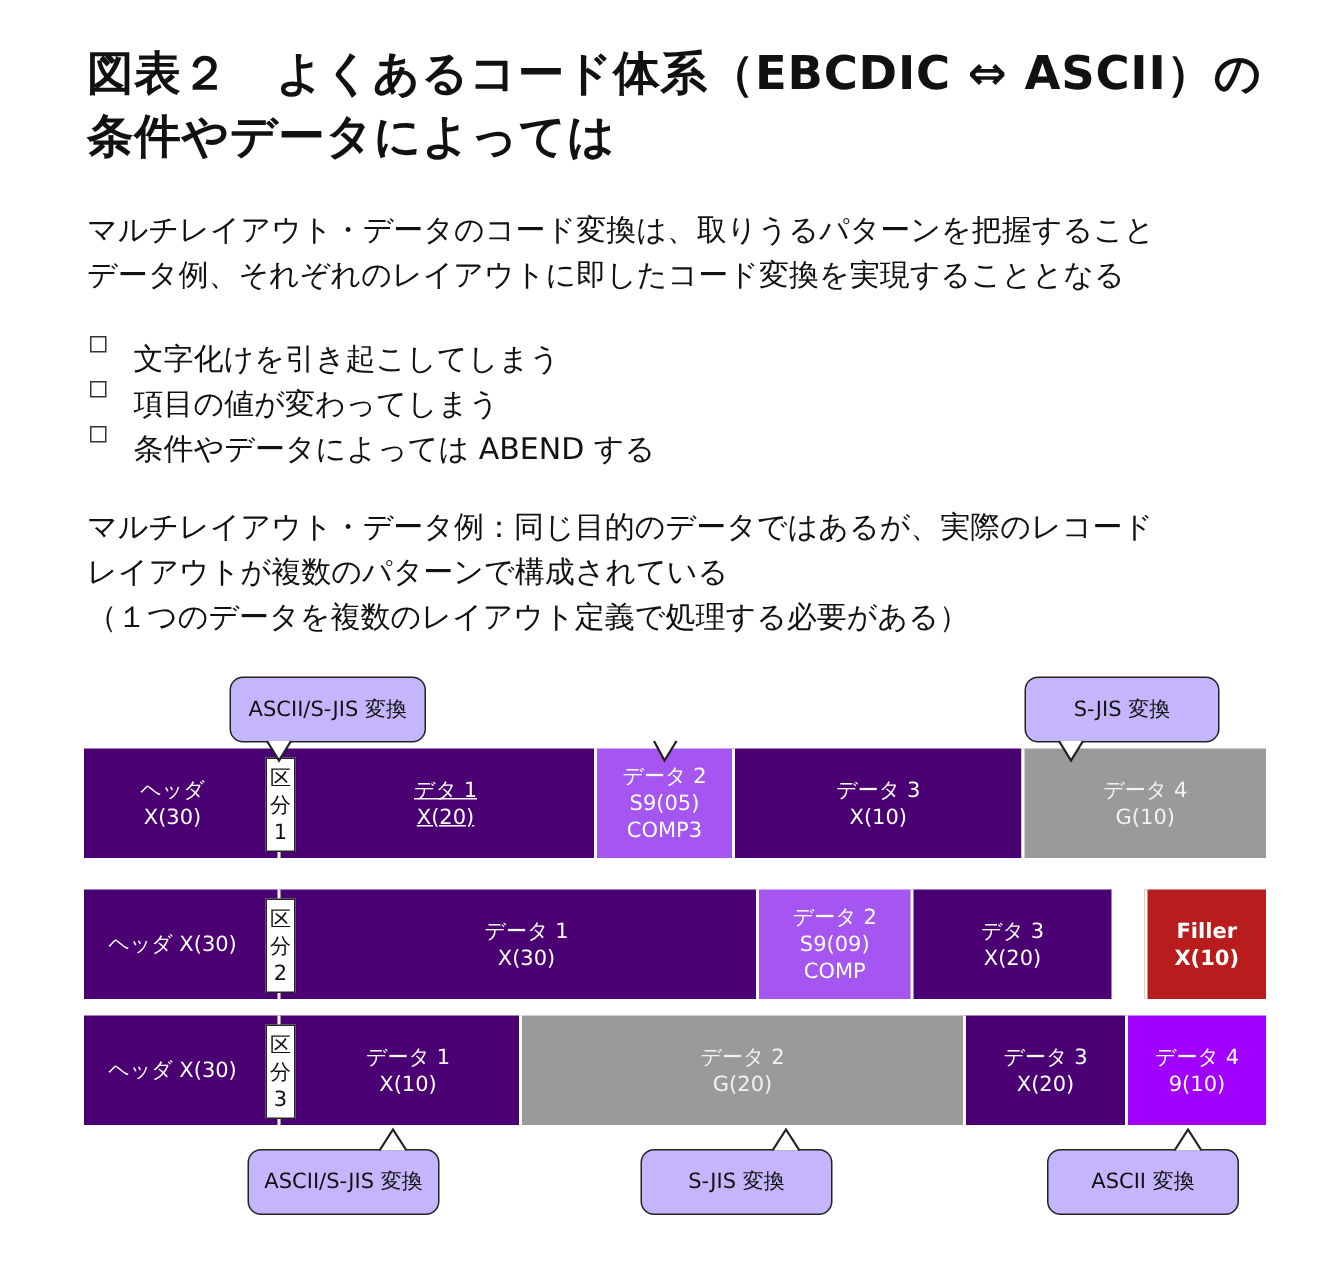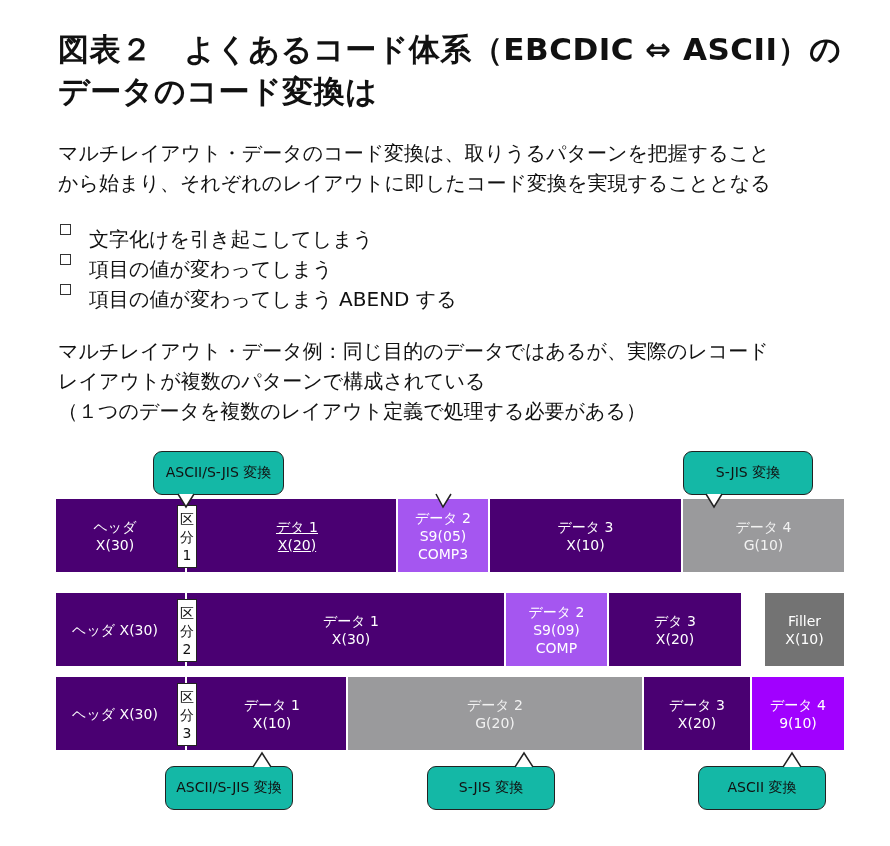--- a/index.html
+++ b/index.html
@@ -20,49 +20,49 @@
   #row1 { top:499px; } #row2 { top:593px; } #row3 { top:677px; }
   .seg { position:absolute; top:0; height:100%; display:flex; flex-direction:column;
          align-items:center; justify-content:center; color:#fff; font-size:14px;
          line-height:18px; text-align:center; box-sizing:border-box; }
   .seg.sep { border-left:2px solid #fff; }
   .kubun { position:absolute; top:6px; width:18px; height:61px; background:#fff;
            border:1px solid #222; color:#111; font-size:14px; line-height:18px;
            display:flex; flex-direction:column; align-items:center; justify-content:center; z-index:3; }
   .kubun-line { position:absolute; width:1.5px; background:#fff; z-index:2; }
 
-  .bubble { position:absolute; height:44px; border:1.5px solid #222; border-radius:9px; background:#14b8a6;
+  .bubble { position:absolute; height:44px; border:1.5px solid #222; border-radius:9px; background:#c4b5fd;
             font-size:14px; display:flex; align-items:center; justify-content:center; box-sizing:border-box; z-index:4; }
   svg.tails { position:absolute; left:0; top:0; z-index:5; }
 </style>
 </head>
 <body>
 
 <div class="title">
   <div>図表２　よくあるコード体系（EBCDIC ⇔ ASCII）の</div>
-  <div>データのコード変換は</div>
+  <div>条件やデータによっては</div>
 </div>
 
 <div class="para" id="p1">
   <div>マルチレイアウト・データのコード変換は、取りうるパターンを把握すること</div>
-  <div>から始まり、それぞれのレイアウトに即したコード変換を実現することとなる</div>
+  <div>データ例、それぞれのレイアウトに即したコード変換を実現することとなる</div>
 </div>
 
 <ul class="bullets">
   <li>
       <span class="box"></span>
       <span>文字化けを引き起こしてしまう</span>
     </li>
   <li>
       <span class="box"></span>
       <span>項目の値が変わってしまう</span>
     </li>
   <li>
       <span class="box"></span>
-      <span>項目の値が変わってしまう ABEND する</span>
+      <span>条件やデータによっては ABEND する</span>
     </li>
 </ul>
 
 <div class="para" id="p2">
   <div>マルチレイアウト・データ例：同じ目的のデータではあるが、実際のレコード</div>
   <div>レイアウトが複数のパターンで構成されている</div>
   <div>（１つのデータを複数のレイアウト定義で処理する必要がある）</div>
 </div>
 
 <div class="diagram" id="diagram">
@@ -109,21 +109,21 @@
       </div>
       <div class="seg sep" style="left: 448px; width: 103px; background: rgb(165, 86, 240);">
         <div>データ 2</div>
         <div>S9(09)</div>
         <div>COMP</div>
       </div>
       <div class="seg sep" style="left: 551px; width: 134px; background: rgb(74, 0, 114);">
         <div>デタ 3</div>
         <div>X(20)</div>
       </div>
-      <div class="seg sep" style="left: 707px; width: 81px; background: #737373;">
+      <div class="seg sep" style="left: 707px; width: 81px; background: #b91c1c; font-weight: bold;">
         <div>Filler</div>
         <div>X(10)</div>
       </div>
       <div class="kubun-line" style="left: 129px; top: 0px; height: 73px;"></div>
       <div class="kubun" style="left: 121px;">
         <div>区</div>
         <div>分</div>
         <div>2</div>
       </div>
     </div>

